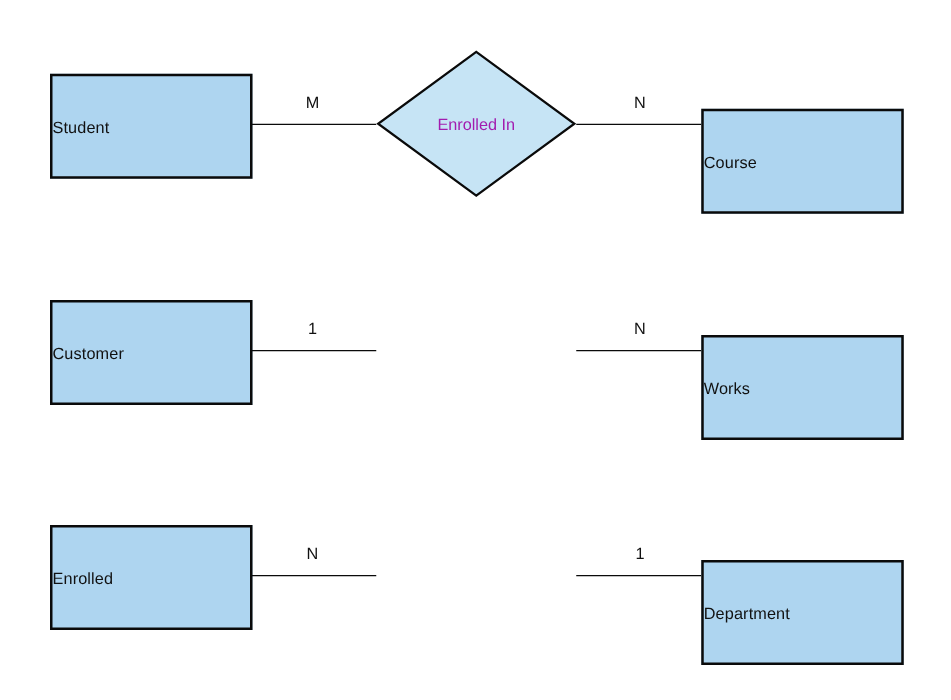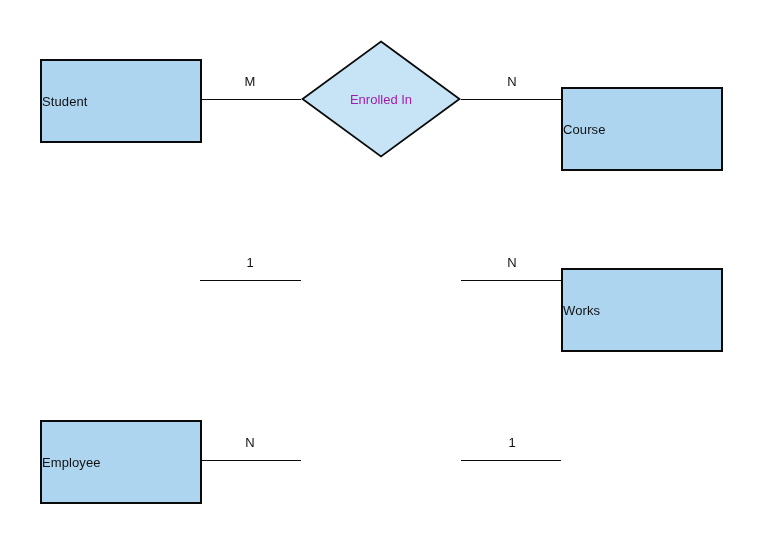--- a/index.html
+++ b/index.html
@@ -121,41 +121,47 @@
     <div class="connector connector-right"></div>
     <div class="cardinality card-right">N</div>
 
     <div class="entity entity-right">
       <span class="entity-label">Course</span>
     </div>
   </div>
 
   <div class="er-row" style="top: 221px;">
 
+    <div class="entity entity-left">
+      <span class="entity-label">Customer</span>
+    </div>
 
     <div class="connector connector-left"></div>
     <div class="cardinality card-left">1</div>
 
 
     <div class="connector connector-right"></div>
     <div class="cardinality card-right">N</div>
 
     <div class="entity entity-right">
       <span class="entity-label">Works</span>
     </div>
   </div>
 
   <div class="er-row" style="top: 401px;">
 
     <div class="entity entity-left">
-      <span class="entity-label">Employee</span>
+      <span class="entity-label">Enrolled</span>
     </div>
 
     <div class="connector connector-left"></div>
     <div class="cardinality card-left">N</div>
 
 
     <div class="connector connector-right"></div>
     <div class="cardinality card-right">1</div>
 
+    <div class="entity entity-right">
+      <span class="entity-label">Department</span>
+    </div>
   </div>
 
 </div>
 
 </body></html>

